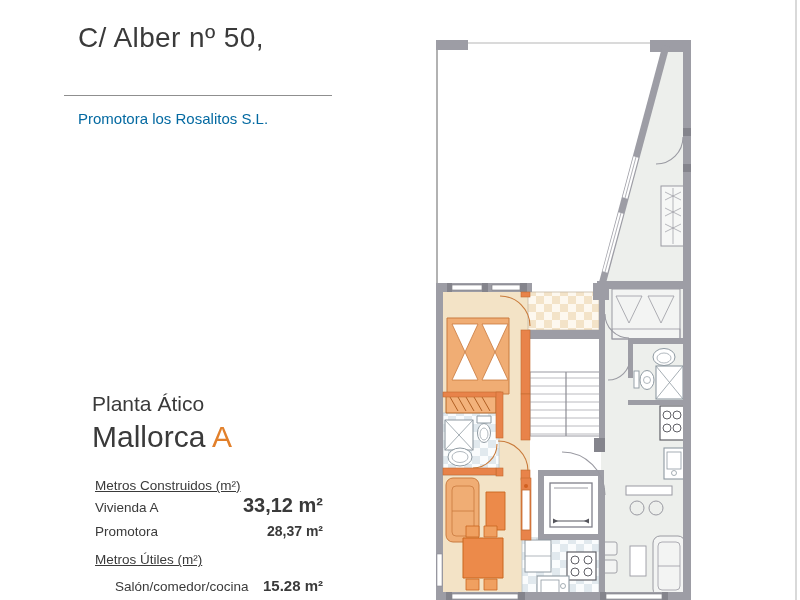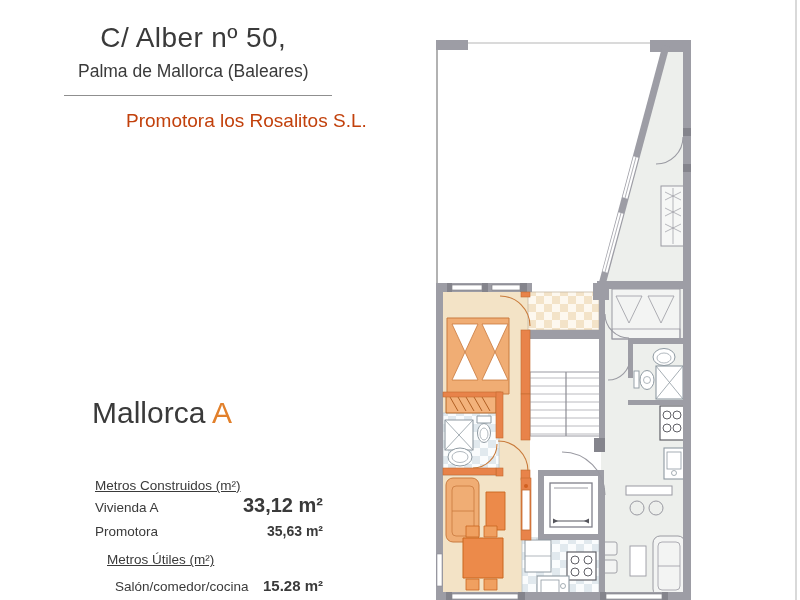--- a/index.html
+++ b/index.html
@@ -1,63 +1,63 @@
 <!DOCTYPE html>
 <html><head>
 <meta charset="utf-8">
 <style>
   html,body{margin:0;padding:0;}
   body{
     width:800px;height:600px;position:relative;background:#ffffff;
     font-family:"Liberation Sans", sans-serif;color:#3a3a3a;overflow:hidden;
   }
-  .header{position:absolute;left:78px;top:22px;text-align:center;}
+  .header{position:absolute;left:78px;top:22px;}
   .addr1{font-size:28px;font-weight:400;letter-spacing:.4px;}
   .addr2{font-size:17.5px;font-weight:400;margin-top:7px;}
   .divider{position:absolute;left:64px;top:95px;width:268px;height:1px;background:#8f8f8f;}
-  .promoter{position:absolute;left:78px;top:110px;font-size:19px;color:#c2410c;margin-left:48px;}
+  .promoter{position:absolute;left:78px;top:110px;font-size:15px;color:#0369a1;}
   .titleblock{position:absolute;left:92px;top:392px;}
   .floor{font-size:21px;}
   .unit{font-size:30px;margin-top:4px;}
   .unit .letter{color:#e2802b;}
   .measure{position:absolute;left:95px;top:478px;width:228px;font-size:13.5px;}
   .m-head{text-decoration:underline;line-height:1.2;margin-bottom:0;}
-  .m-head.second{margin-top:13px;margin-bottom:9px;margin-left:12px;}
+  .m-head.second{margin-top:13px;margin-bottom:9px;}
   .m-row{display:flex;justify-content:space-between;align-items:baseline;margin-bottom:6px;}
   .m-row .val{white-space:nowrap;font-weight:bold;}
   .m-row.big .val{font-size:20px;}
   .m-row.mid .val{font-size:14px;}
   .m-row.small .lbl{padding-left:20px;}
   .m-row.small .val{font-size:15px;}
   .page-edge{position:absolute;left:795px;top:0;width:2px;height:600px;background:#d9d9d9;}
   svg.plan{position:absolute;left:0;top:0;}
 </style>
 </head>
 <body>
 
 <div class="header">
   <div class="addr1">C/ Alber nº 50,</div>
-  <div class="addr2">Palma de Mallorca (Baleares)</div>
 </div>
 <div class="divider"></div>
 <div class="promoter">Promotora los Rosalitos S.L.</div>
 
 <div class="titleblock">
+  <div class="floor">Planta Ático</div>
   <div class="unit"><span>Mallorca</span> <span class="letter">A</span></div>
 </div>
 
 <div class="measure">
   <div class="m-head">Metros Construidos (m²)</div>
   <div class="m-row big">
     <span class="lbl">Vivienda A</span>
     <span class="val">33,12 m²</span>
   </div>
   <div class="m-row mid">
     <span class="lbl">Promotora</span>
-    <span class="val">35,63 m²</span>
+    <span class="val">28,37 m²</span>
   </div>
   <div class="m-head second">Metros Útiles (m²)</div>
   <div class="m-row small">
     <span class="lbl">Salón/comedor/cocina</span>
     <span class="val">15.28 m²</span>
   </div>
 </div>
 
 <svg class="plan" width="800" height="600" viewBox="0 0 800 600">
   <defs>

